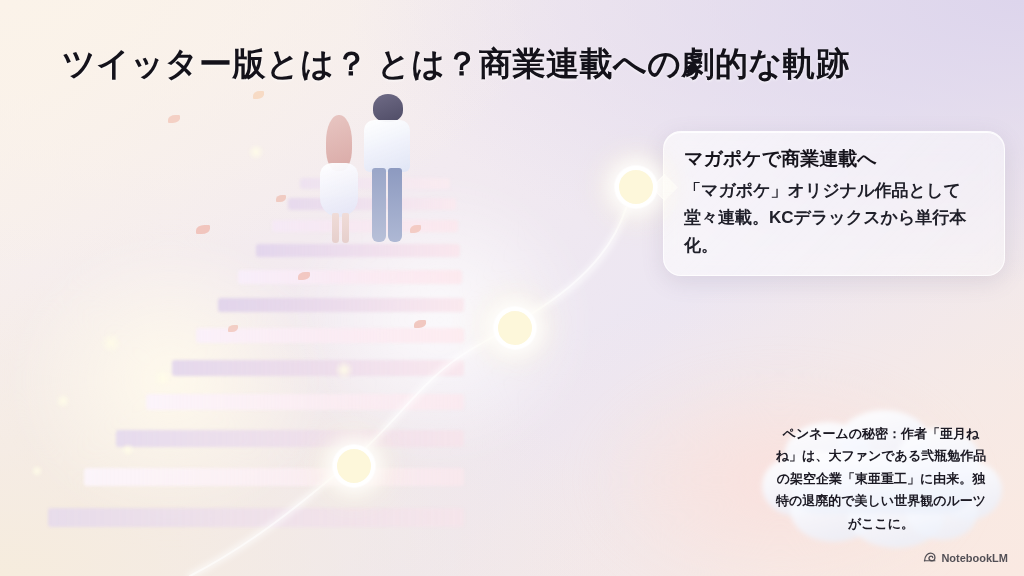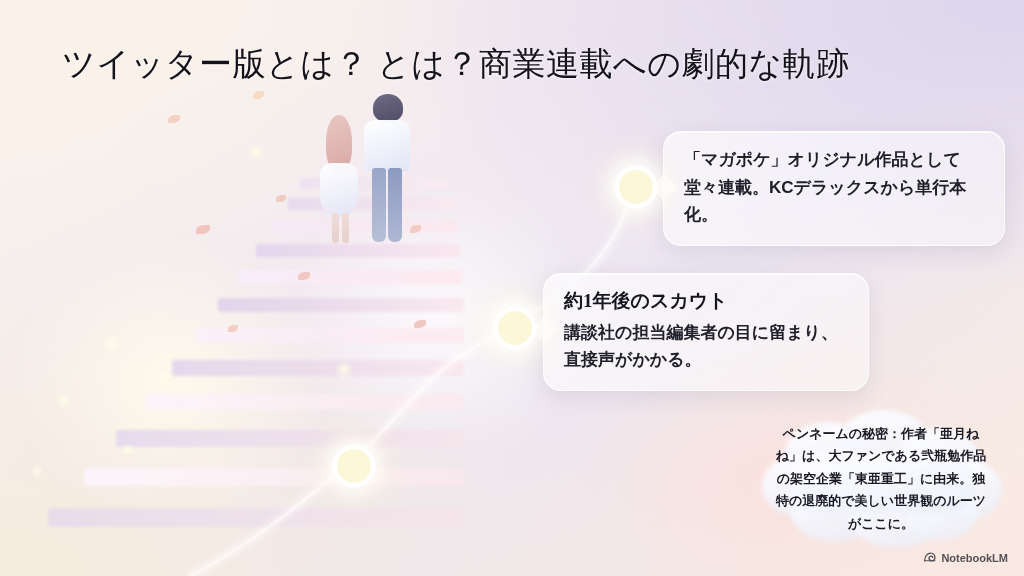--- a/index.html
+++ b/index.html
@@ -88,21 +88,21 @@
     inset: 0;
     pointer-events: none;
   }
 
   
   .title {
     position: absolute;
     left: 62px; top: 42px;
     font-family: "Liberation Serif", "DejaVu Serif", serif;
     font-size: 33px;
-    font-weight: 400;
+    font-weight: 700;
     letter-spacing: .5px;
     color: #14121a;
     text-shadow: 0 1px 3px rgba(255,255,255,.75);
     white-space: nowrap;
   }
 
   
   .dot {
     position: absolute;
     width: 34px; height: 34px;
@@ -275,26 +275,23 @@
     <path d="M 190 576 C 250 545, 300 505, 350 462 C 400 420, 420 380, 470 350 C 540 310, 604 276, 626 208" fill="none" stroke="rgba(255,255,255,.55)" stroke-width="2" stroke-linecap="round"></path>
   </svg>
 
   <div class="title">ツイッター版とは？ とは？商業連載への劇的な軌跡</div>
 
   <div class="dot" id="dot-1"></div>
   <div class="dot" id="dot-2"></div>
   <div class="dot" id="dot-3"></div>
 
 
-  <div class="card" id="card-2">
-    <div class="card-title">約1年後のスカウト</div>
-    <div class="card-body">講談社の担当編集者の目に留まり、直接声がかかる。</div>
-  </div>
 
   <div class="card" id="card-3">
+    <div class="card-title">マガポケで商業連載へ</div>
     <div class="card-body">「マガポケ」オリジナル作品として堂々連載。KCデラックスから単行本化。</div>
   </div>
 
   <div class="cloud">
     <svg class="cloud-svg" viewBox="0 0 250 150" preserveAspectRatio="none">
       <defs>
         <filter id="cloudblur" x="-20%" y="-20%" width="140%" height="140%">
           <feGaussianBlur stdDeviation="2.6"></feGaussianBlur>
         </filter>
         <linearGradient id="cloudgrad" x1="0" y1="0" x2="0.4" y2="1">

